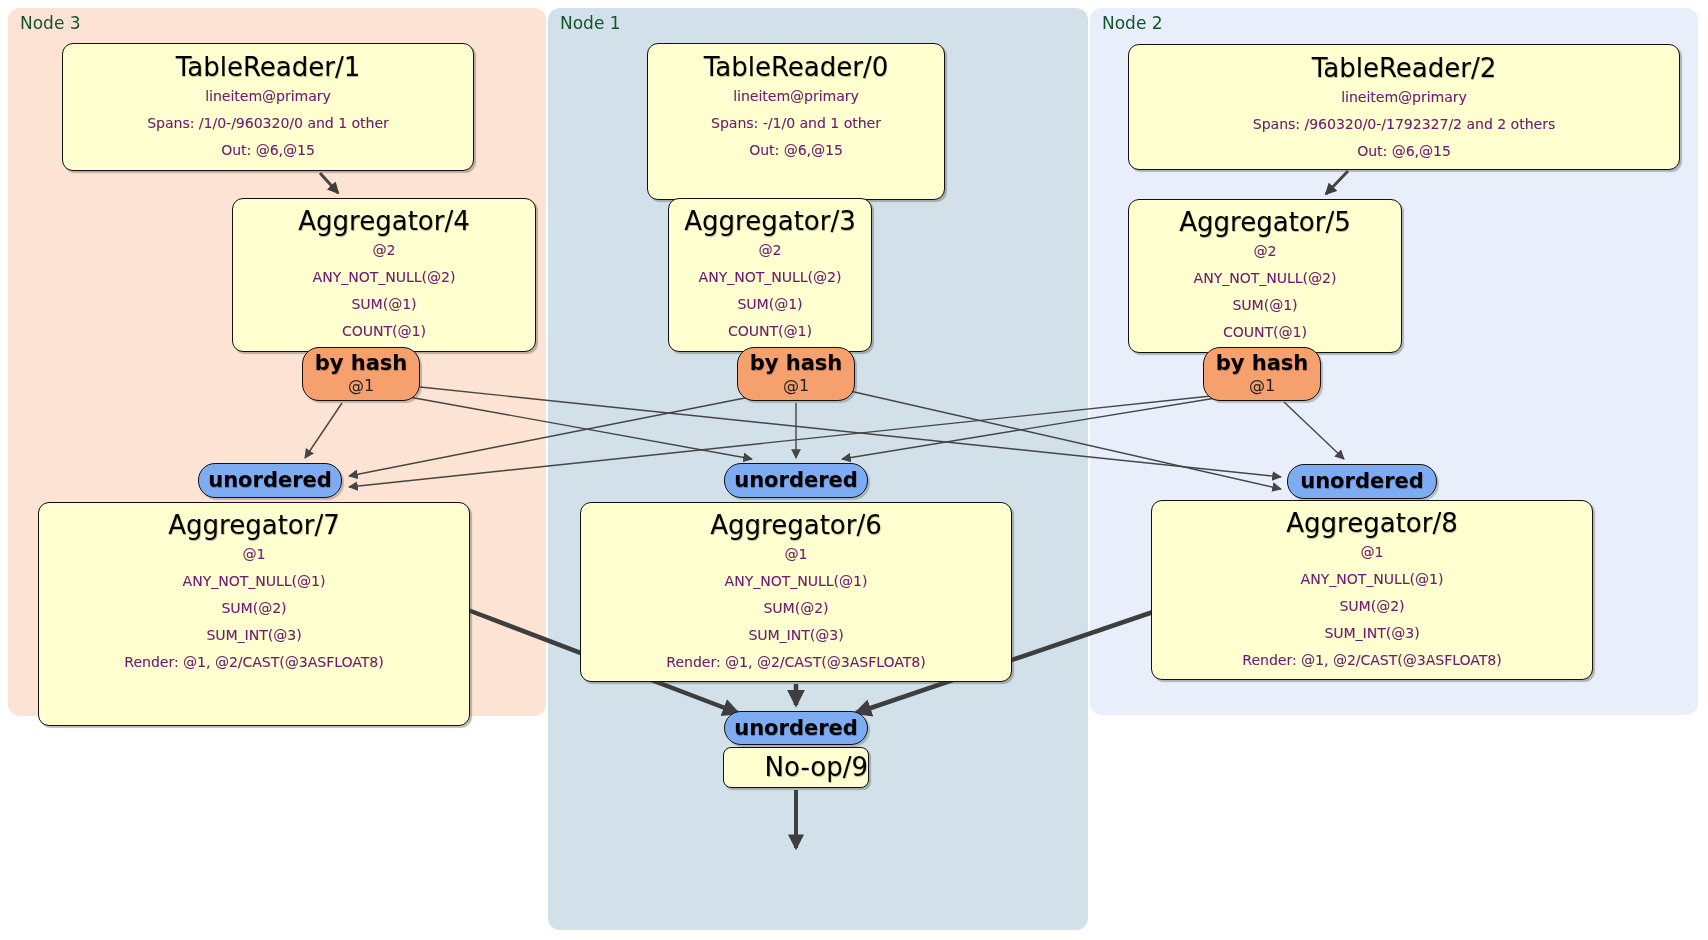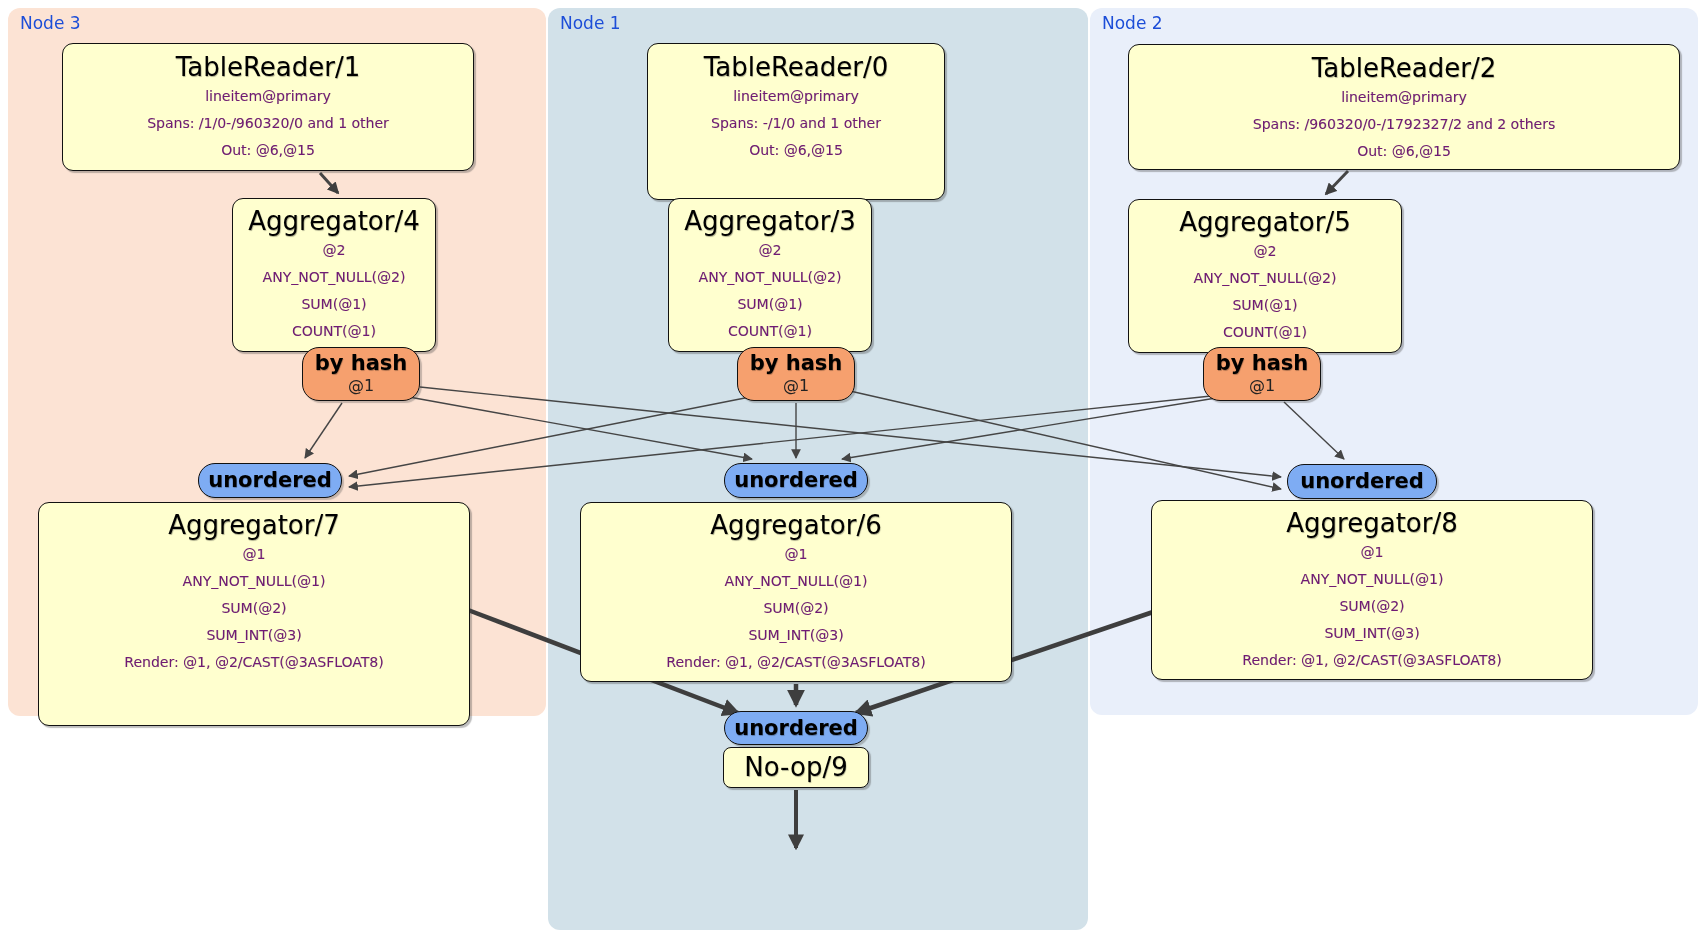--- a/index.html
+++ b/index.html
@@ -11,40 +11,40 @@
     --stream-bg:#7eacf3;
     --edge:#454545;
     --border:#111111;
   }
   *{margin:0;padding:0;box-sizing:border-box;}
   html,body{width:1708px;height:940px;background:#ffffff;overflow:hidden;
     font-family:"DejaVu Sans","Liberation Sans",sans-serif;}
   .stage{position:relative;width:1708px;height:940px;}
 
   .region{position:absolute;border-radius:12px;z-index:0;}
-  .region-label{position:absolute;font-size:17px;color:#1d4ed8;z-index:3;}
+  .region-label{position:absolute;font-size:17px;color:#14532d;z-index:3;}
 
   .edges{position:absolute;left:0;top:0;z-index:1;pointer-events:none;}
   .edge-thin{stroke:var(--edge);stroke-width:1.4;fill:none;}
   .edge-med{stroke:var(--edge);stroke-width:3;fill:none;}
   .edge-thick{stroke:#3e3e3e;stroke-width:4.5;fill:none;}
   .edge-resp{stroke:#3e3e3e;stroke-width:4;fill:none;}
   .arrowhead{fill:var(--edge);}
   .arrowhead-dark{fill:#3e3e3e;}
 
   .pbox{position:absolute;background:var(--box-bg);border:1.6px solid var(--border);
     border-radius:11px;z-index:2;text-align:center;
     box-shadow:2px 2px 1px rgba(70,70,70,0.35);}
   .pbox .title{font-weight:normal;font-size:26px;line-height:32px;color:#000;
     text-shadow:0.6px 0.6px 0.8px rgba(0,0,0,0.30);white-space:nowrap;}
   .pbox .bline{font-size:14px;line-height:27px;color:#701a75;white-space:nowrap;
     text-shadow:0.4px 0.4px 0.6px rgba(0,0,0,0.22);}
   .pad-tr{padding-top:7px;}
   .pad-agg{padding-top:6px;}
-  .single .title{line-height:38px;}
+  .single .title{line-height:38px;text-align:right;}
 
   .badge{position:absolute;z-index:2;text-align:center;color:#000;
     border:1.7px solid var(--border);box-shadow:2px 2px 1px rgba(70,70,70,0.30);}
   .badge-hash{background:var(--hash-bg);border-radius:17px;padding-top:3px;}
   .badge-hash .blabel{font-weight:bold;font-size:21px;line-height:25px;
     text-shadow:0.5px 0.5px 0.7px rgba(0,0,0,0.28);}
   .badge-hash .bdetail{font-size:16px;line-height:19px;color:#222;}
   .badge-stream{background:var(--stream-bg);border-radius:17px;}
   .badge-stream .blabel{font-weight:bold;font-size:21px;line-height:32px;
     text-shadow:0.5px 0.5px 0.7px rgba(0,0,0,0.28);}
@@ -105,21 +105,21 @@
     <div class="bline">Spans: -/1/0 and 1 other</div>
     <div class="bline">Out: @6,@15</div>
   </div>
   <div class="pbox pad-tr" style="left:1128px;top:44px;width:552px;height:126px;">
     <div class="title">TableReader/2</div>
     <div class="bline">lineitem@primary</div>
     <div class="bline">Spans: /960320/0-/1792327/2 and 2 others</div>
     <div class="bline">Out: @6,@15</div>
   </div>
 
-  <div class="pbox pad-agg" style="left:232px;top:198px;width:204px;height:154px;">
+  <div class="pbox pad-agg" style="left:232px;top:198px;width:304px;height:154px;">
     <div class="title">Aggregator/4</div>
     <div class="bline">@2</div>
     <div class="bline">ANY_NOT_NULL(@2)</div>
     <div class="bline">SUM(@1)</div>
     <div class="bline">COUNT(@1)</div>
   </div>
   <div class="pbox pad-agg" style="left:668px;top:198px;width:204px;height:154px;">
     <div class="title">Aggregator/3</div>
     <div class="bline">@2</div>
     <div class="bline">ANY_NOT_NULL(@2)</div>

